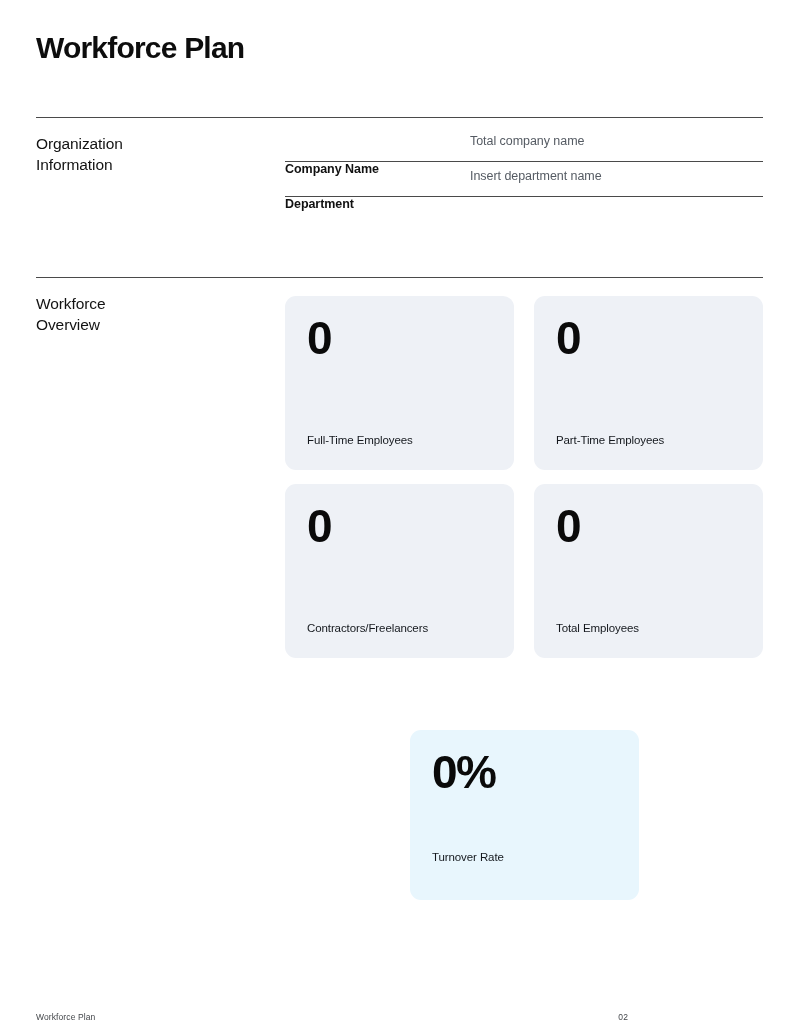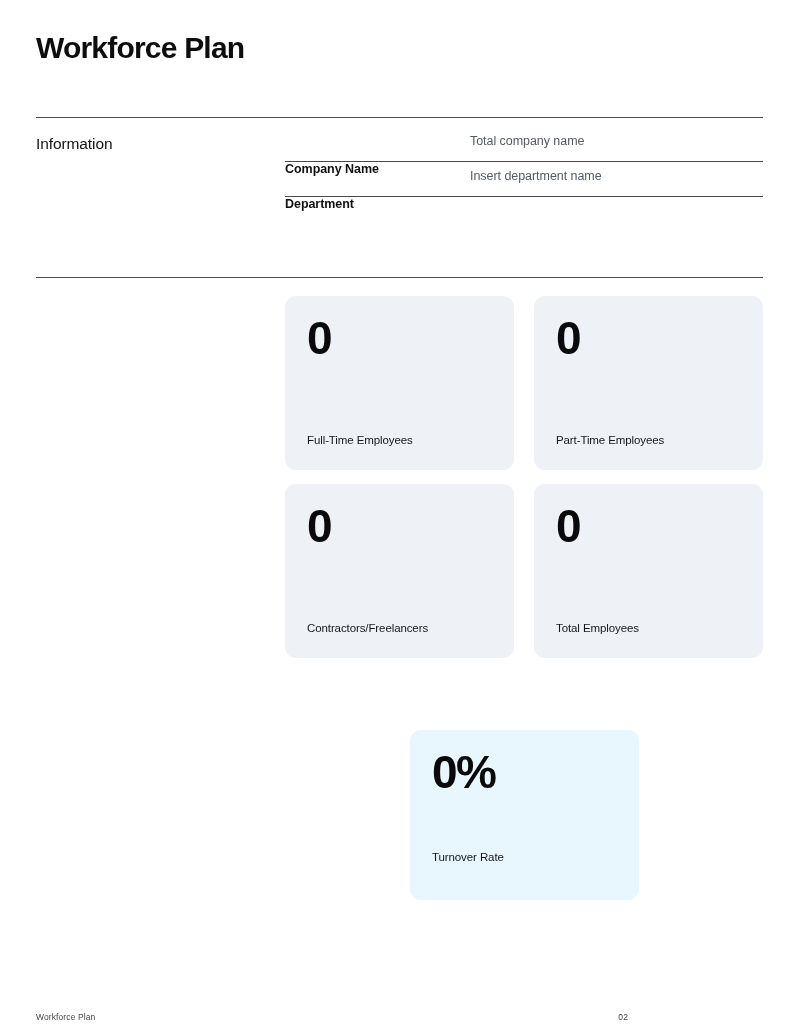--- a/index.html
+++ b/index.html
@@ -197,36 +197,41 @@
 </head>
 <body>
 
 <div class="page">
 
   <div class="doc-title">Workforce Plan</div>
 
   <div class="rule rule-org"></div>
 
   <div class="section-label label-org">
+    <span class="line">Organization</span>
     <span class="line">Information</span>
   </div>
 
   <div class="form-table">
     <div class="form-row">
       <div class="f-label">Company Name</div>
       <div class="f-value">Total company name</div>
     </div>
     <div class="form-row">
       <div class="f-label">Department</div>
       <div class="f-value">Insert department name</div>
     </div>
   </div>
 
   <div class="rule rule-overview"></div>
 
+  <div class="section-label label-overview">
+    <span class="line">Workforce</span>
+    <span class="line">Overview</span>
+  </div>
 
   <div class="stats-grid">
 
     <div class="stat-card">
       <div class="stat-value">0</div>
       <div class="stat-label">Full-Time Employees</div>
     </div>
 
     <div class="stat-card">
       <div class="stat-value">0</div>

